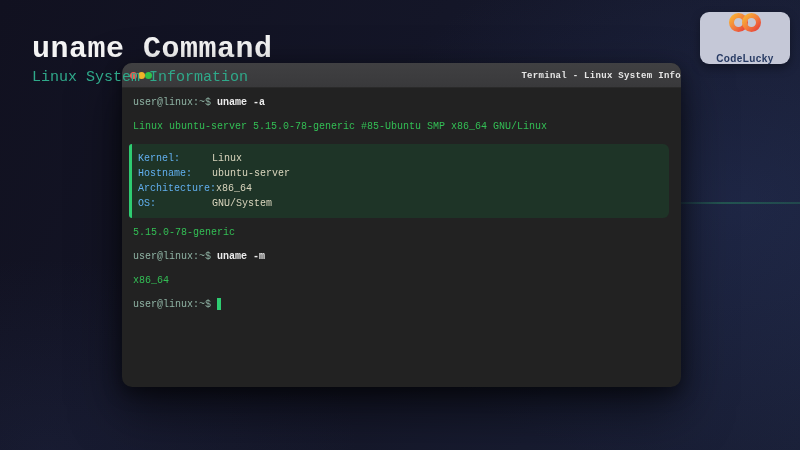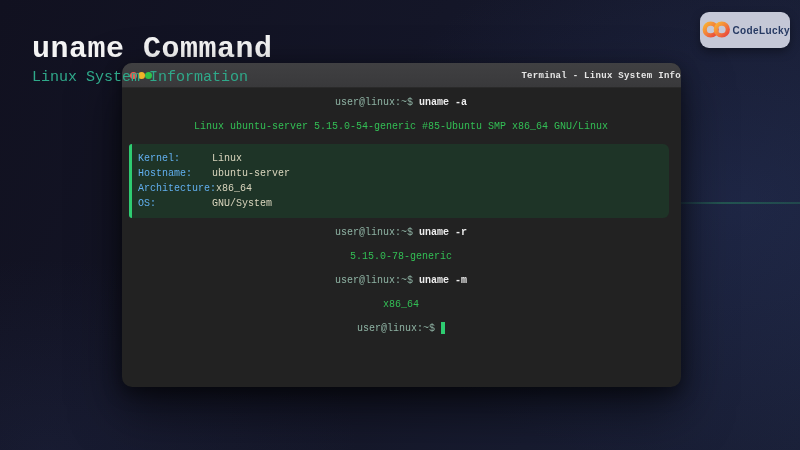--- a/index.html
+++ b/index.html
@@ -19,23 +19,23 @@
     font-size: 30px; font-weight: bold; color: #f4f4f4;
     letter-spacing: 0.5px; z-index: 1;
   }
   .page-subtitle {
     position: absolute; left: 32px; top: 69px;
     font-size: 15px; color: #2fa98a; z-index: 6;
   }
 
   
   .brand-card {
-    position: absolute; left: 700px; top: 12px; width: 90px; height: 36px;
+    position: absolute; left: 700px; top: 12px; width: 90px; height: 52px;
     background: #c5c8d7; border-radius: 9px; z-index: 4;
-    display: flex; flex-direction: row; align-items: center; justify-content: flex-end;
+    display: flex; flex-direction: column; align-items: center; justify-content: space-between;
     box-shadow: 0 4px 10px rgba(0,0,0,0.35);
   }
   .brand-logo { display: block; margin-bottom: 1px; }
   .brand-name {
     font-family: "Liberation Sans", sans-serif;
     font-size: 10px; font-weight: bold; color: #273a63; letter-spacing: 0.4px;
   }
 
   
   .decor-line {
@@ -62,21 +62,21 @@
   .dot.yellow { background: #f0b429; }
   .dot.green  { background: #2fc248; }
   .titlebar-title {
     position: absolute; left: 0; right: 0; top: 8px; text-align: right;
     font-size: 9px; font-weight: bold; color: #e6e6e6; letter-spacing: 0.3px;
   }
   .terminal-body {
     padding: 8px 12px 0 11px;
     font-size: 10px; color: #e6e6e6;
   }
-  .t-line { height: 14px; line-height: 14px; margin-bottom: 10px; white-space: pre; text-align: center; }
+  .t-line { height: 14px; line-height: 14px; margin-bottom: 10px; white-space: pre; }
   .prompt { color: #8fb3a4; }
   .cmd { color: #ececec; font-weight: bold; margin-left: 6px; }
   .out { color: #33bf55; }
   .cursor {
     display: inline-block; width: 4px; height: 12px; margin-left: 6px;
     background: #2ecc71; vertical-align: middle;
   }
 
   
   .info-box {
@@ -120,30 +120,29 @@
       <span class="dot yellow"></span>
       <span class="dot green"></span>
     </div>
     <div class="titlebar-title">Terminal - Linux System Info</div>
   </div>
 
   <div class="terminal-body">
 
     <div class="t-line"><span class="prompt">user@linux:~$</span><span class="cmd">uname -a</span></div>
 
-    <div class="t-line out">Linux ubuntu-server 5.15.0-54-generic #85-Ubuntu SMP x86_64 GNU/Linux</div>
+    <div class="t-line out">Linux ubuntu-server 5.15.0-78-generic #85-Ubuntu SMP x86_64 GNU/Linux</div>
 
     <div class="info-box">
       <div class="info-row"><span class="info-label">Kernel:</span><span class="info-value">Linux</span></div>
       <div class="info-row"><span class="info-label">Hostname:</span><span class="info-value">ubuntu-server</span></div>
       <div class="info-row"><span class="info-label">Architecture:</span><span class="info-value">x86_64</span></div>
       <div class="info-row"><span class="info-label">OS:</span><span class="info-value">GNU/System</span></div>
     </div>
 
-    <div class="t-line"><span class="prompt">user@linux:~$</span><span class="cmd">uname -r</span></div>
 
     <div class="t-line out">5.15.0-78-generic</div>
 
     <div class="t-line"><span class="prompt">user@linux:~$</span><span class="cmd">uname -m</span></div>
 
     <div class="t-line out">x86_64</div>
 
     <div class="t-line"><span class="prompt">user@linux:~$</span><span class="cursor"></span></div>
 
   </div>

